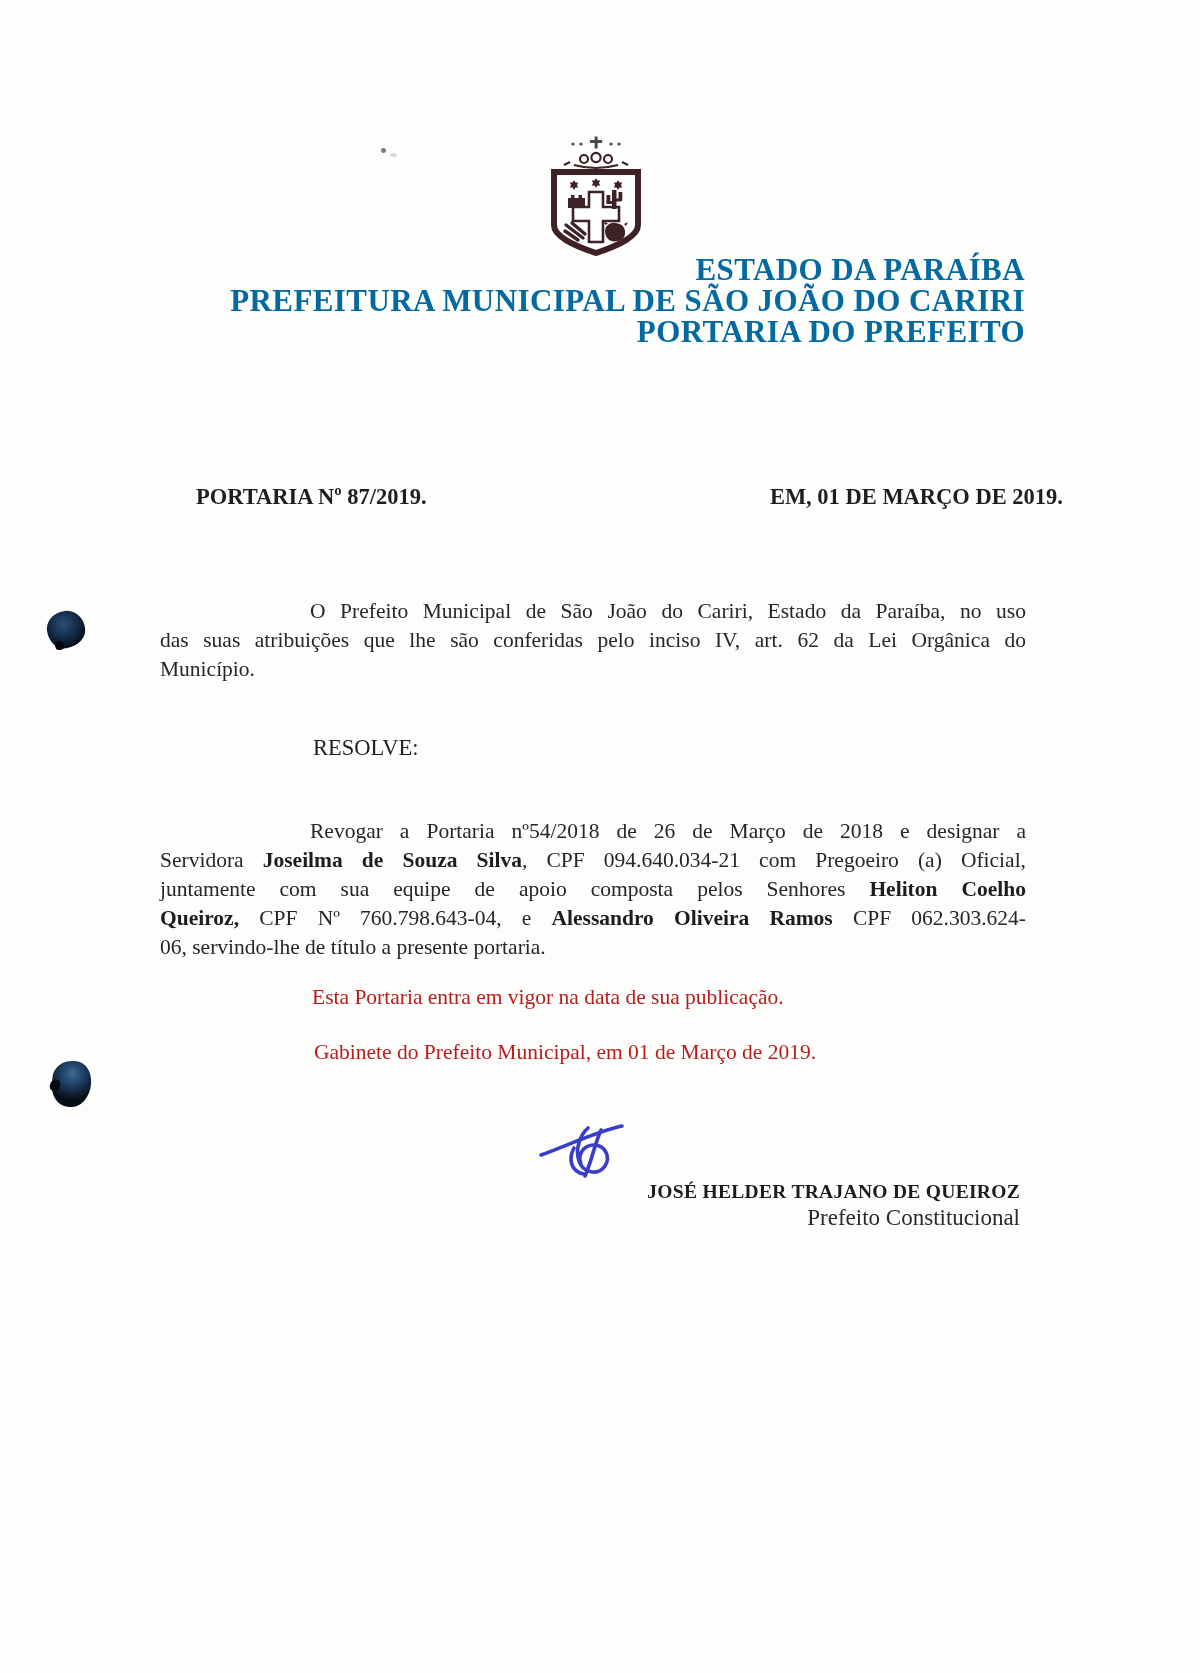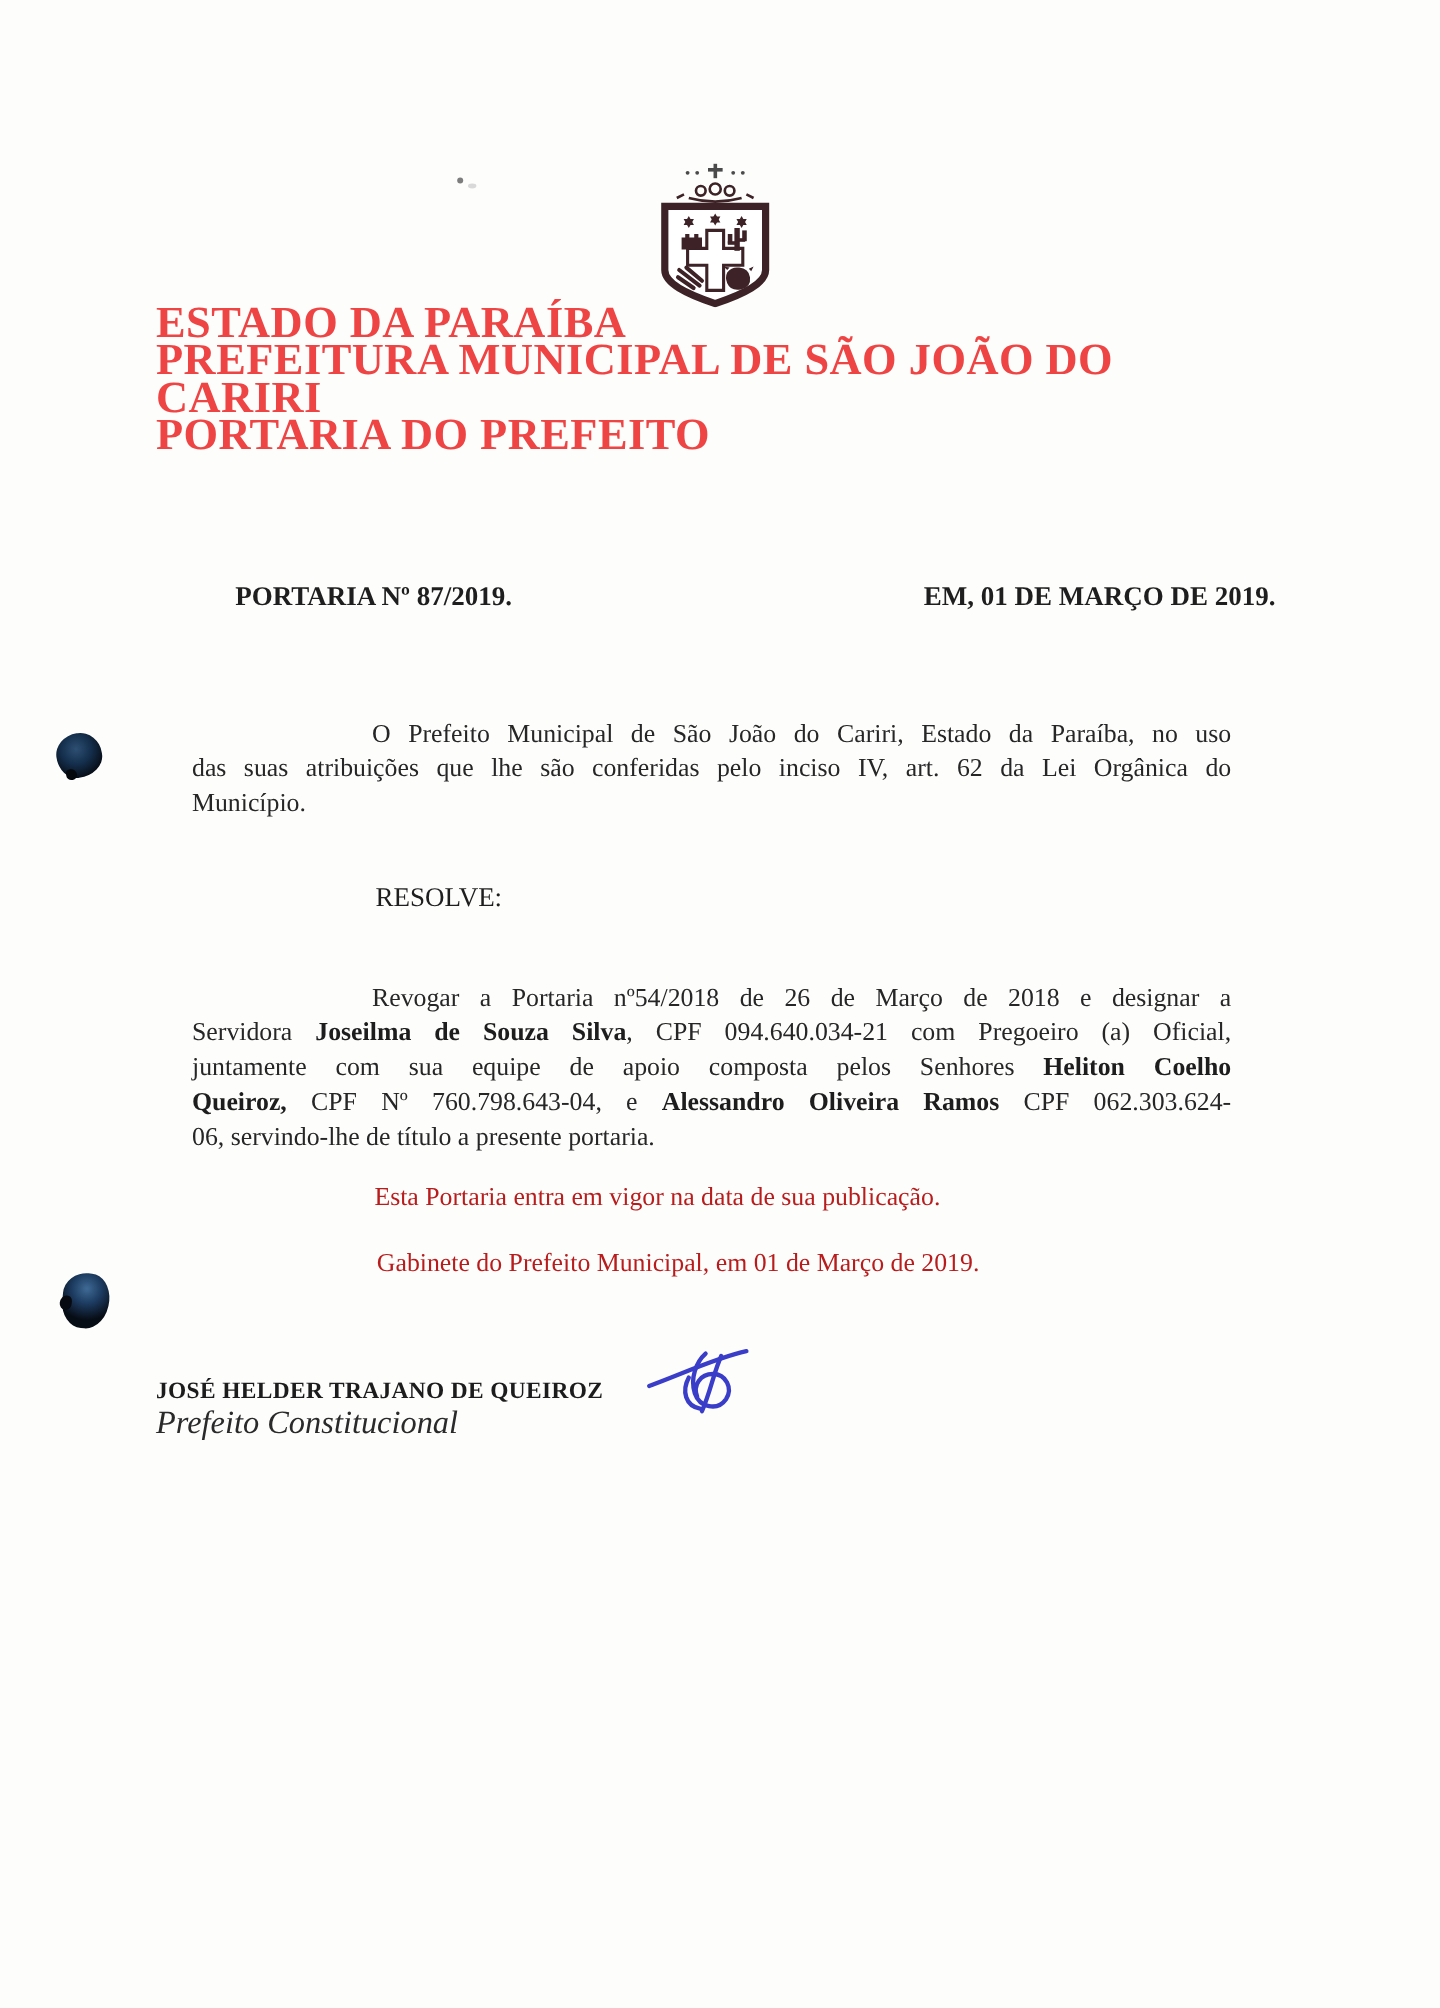--- a/index.html
+++ b/index.html
@@ -15,22 +15,22 @@
   
   .speck{position:absolute;left:381px;top:148px;width:5px;height:5px;border-radius:50%;background:#7d7d7d;}
   .speck2{position:absolute;left:390px;top:153px;width:7px;height:4px;border-radius:50%;background:#d9d9d9;}
 
   
   .emblem{position:absolute;left:540px;top:132px;width:112px;height:124px;}
 
   
   .doc-header{
     position:absolute;left:130px;top:254px;width:895px;
-    text-align:left;font-weight:bold;font-size:37px;line-height:31px;
-    color:#ef4444;letter-spacing:.4px;
+    text-align:right;font-weight:bold;font-size:31px;line-height:31px;
+    color:#0369a1;letter-spacing:.4px;
   }
 
   
   .ref-row{
     position:absolute;left:160px;top:484px;width:867px;
     display:flex;justify-content:space-between;
     font-weight:bold;font-size:22.5px;color:#1e1e1e;margin-left:36px;
   }
 
   
@@ -43,23 +43,23 @@
   .doc-line b{color:#1d1d1d;}
 
   .resolve{position:absolute;left:313px;top:735px;font-weight:normal;font-size:22.5px;color:#1e1e1e;}
 
   .single{position:absolute;font-size:21.5px;color:#b91c1c;}
   .p3{left:312px;top:985px;}
   .p4{left:314px;top:1040px;}
 
   
   .sig-scribble{position:absolute;left:538px;top:1118px;width:112px;height:66px;}
-  .sig-block{position:absolute;left:130px;top:1148px;width:890px;text-align:left;}
+  .sig-block{position:absolute;left:130px;top:1180px;width:890px;text-align:right;}
   .sig-name{font-weight:bold;font-size:19.5px;letter-spacing:.3px;color:#1c1c1c;line-height:24px;}
-  .sig-role{font-style:italic;font-size:27px;color:#2a2a2a;line-height:27px;}
+  .sig-role{font-size:23px;color:#2a2a2a;line-height:27px;}
 
   
   .blob{position:absolute;}
   .blob-top{
     left:47px;top:611px;width:38px;height:37px;
     background:radial-gradient(circle at 45% 35%, #2e4f73 0%, #15304e 38%, #060b12 78%);
     border-radius:52% 48% 58% 42% / 48% 52% 46% 54%;
     transform:rotate(-8deg);
   }
   .blob-top:after{content:"";position:absolute;left:6px;top:29px;width:9px;height:9px;background:#05080d;border-radius:40% 60% 50% 50%;}

